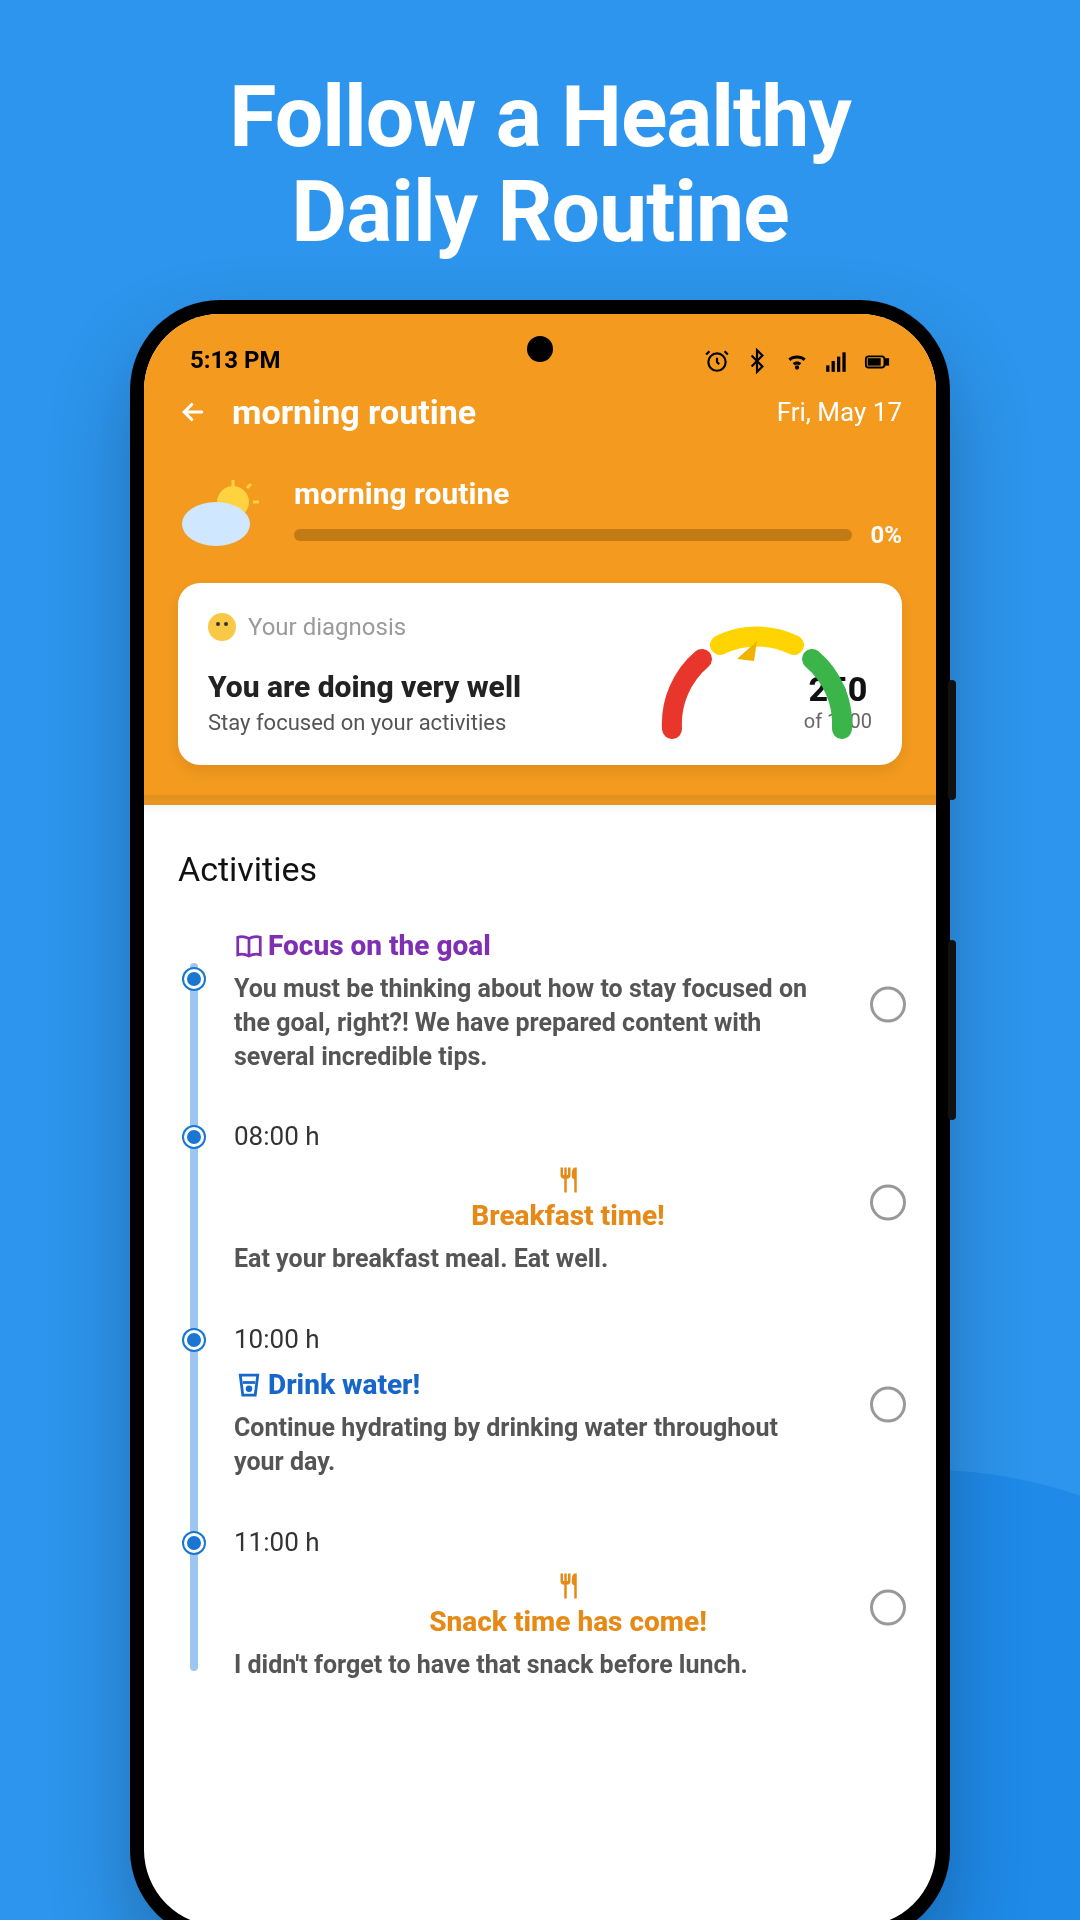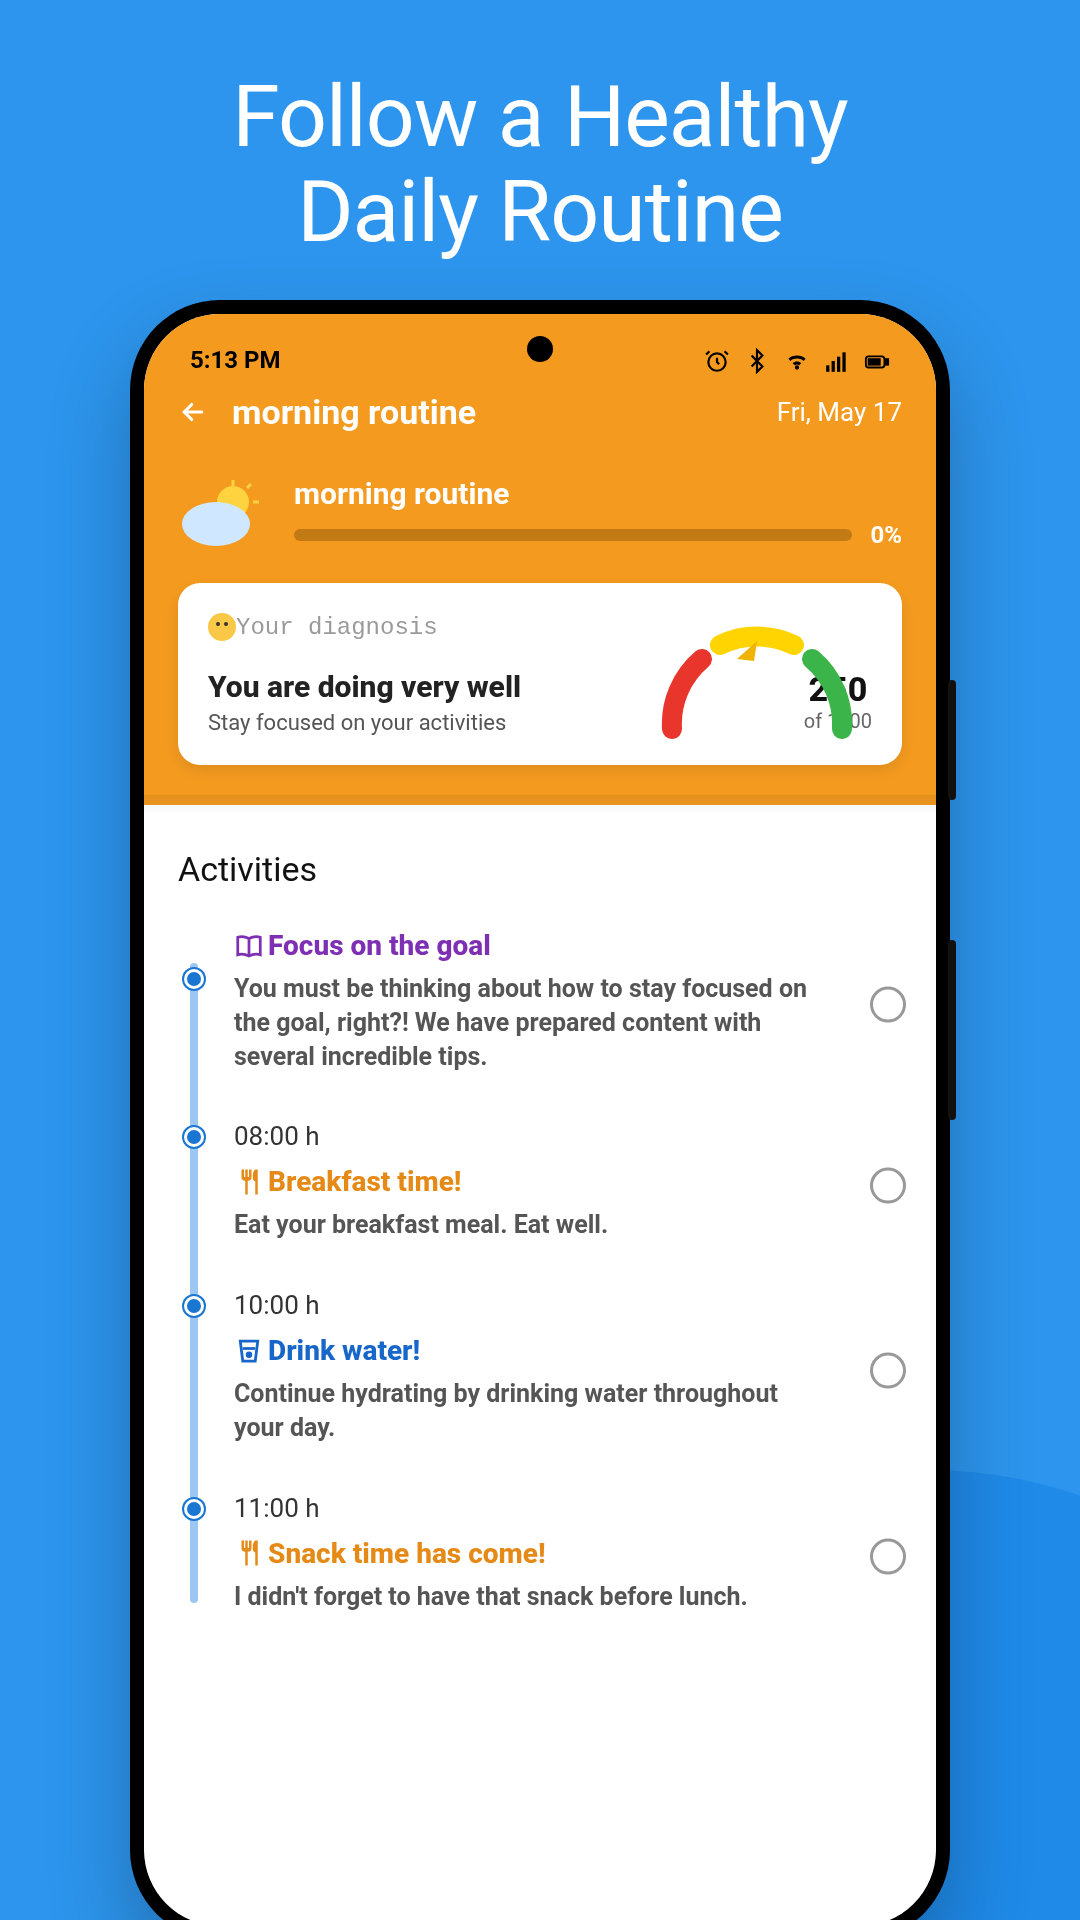--- a/index.html
+++ b/index.html
@@ -16,21 +16,21 @@
     background: #1f8ae8;
     border-radius: 50%;
     bottom: -450px; right: -300px;
   }
   .hero-title {
     position: absolute;
     top: 70px; left: 0; right: 0;
     text-align: center;
     color: #fff;
     font-size: 86px;
-    font-weight: 400;
+    font-weight: 700;
     line-height: 1.1;
     letter-spacing: -1px;
   }
   .phone {
     position: absolute;
     left: 130px; top: 300px;
     width: 820px; height: 1640px;
     background: #000;
     border-radius: 90px;
     padding: 14px;
@@ -71,21 +71,21 @@
   .routine-label { color:#fff; font-size:30px; font-weight:700; margin-bottom:10px; }
   .progress-wrap { display:flex; align-items:center; gap:18px; }
   .progress-bar { flex:1; height:12px; background:#c27a14; border-radius:6px; }
   .progress-pct { color:#fff; font-size:24px; font-weight:700; }
   .diag-card {
     background:#fff; border-radius:22px; margin-top:34px; padding:26px 30px;
     display:flex; align-items:center; gap:20px;
     box-shadow: 0 6px 14px rgba(0,0,0,.08);
   }
   .diag-left { flex:1; }
-  .diag-head { display:flex; align-items:center; color:#9a9a9a; font-size:24px; margin-bottom:28px;font-family:Liberation Mono, monospace;}
+  .diag-head { display:flex; align-items:center; gap:12px; color:#9a9a9a; font-size:24px; margin-bottom:28px;}
   .smiley { width:28px; height:28px; background:#f9c846; border-radius:50%; position:relative;}
   .smiley::before, .smiley::after { content:""; position:absolute; background:#333; width:4px; height:4px; border-radius:50%; top:9px;}
   .smiley::before{ left:8px;} .smiley::after{ right:8px;}
   .diag-title { font-size:30px; font-weight:800; color:#222; margin-bottom:6px;}
   .diag-sub { font-size:22px; color:#555;}
   .gauge { width:230px; height:130px; position:relative; display:flex; align-items:flex-end; justify-content:flex-end;}
   .gauge svg { position:absolute; inset:0; }
   .gauge-text { text-align:center; padding-bottom:6px;}
   .gauge-val { font-size:34px; font-weight:800; color:#111;}
   .gauge-of { font-size:20px; color:#666;}
@@ -99,21 +99,21 @@
   .timeline-line { position:absolute; left:12px; top:34px; bottom:10px; width:8px; background:#9bc7f2; border-radius:4px;}
   .activity { position:relative; margin-bottom:48px; }
   .dot { position:absolute; left:-50px; top:6px; width:20px; height:20px; background:#1976d2; border-radius:50%; border:3px solid #fff; box-shadow:0 0 0 2px #1976d2;}
   .act-time { font-size:26px; font-weight:400; color:#333; margin-bottom:14px;}
   .act-head { display:flex; align-items:center; gap:4px; margin-bottom:10px;}
   .act-head svg { width:30px; height:30px; flex-shrink:0;}
   .act-title { font-size:28px; font-weight:800; }
   .act-desc { font-size:25px; color:#555; line-height:1.35; padding-right:70px;font-weight:bold;}
   .check { position:absolute; right:-4px; top:50%; transform:translateY(-40%); width:36px; height:36px; border:3px solid #999; border-radius:50%; background:#fff;}
   .c-purple { color:#7e2fb3; }
-  .c-orange { color:#e68a17; }
+  .c-orange { color:#e68a17;flex-direction:column; }
   .c-blue   { color:#1766c9; }
   .first .dot { top:40px; }
 </style>
 </head>
 <body>
 
 <div class="bg-blob"></div>
 
 <div class="hero-title">
   <span>Follow a Healthy</span><br><span>Daily Routine</span>

